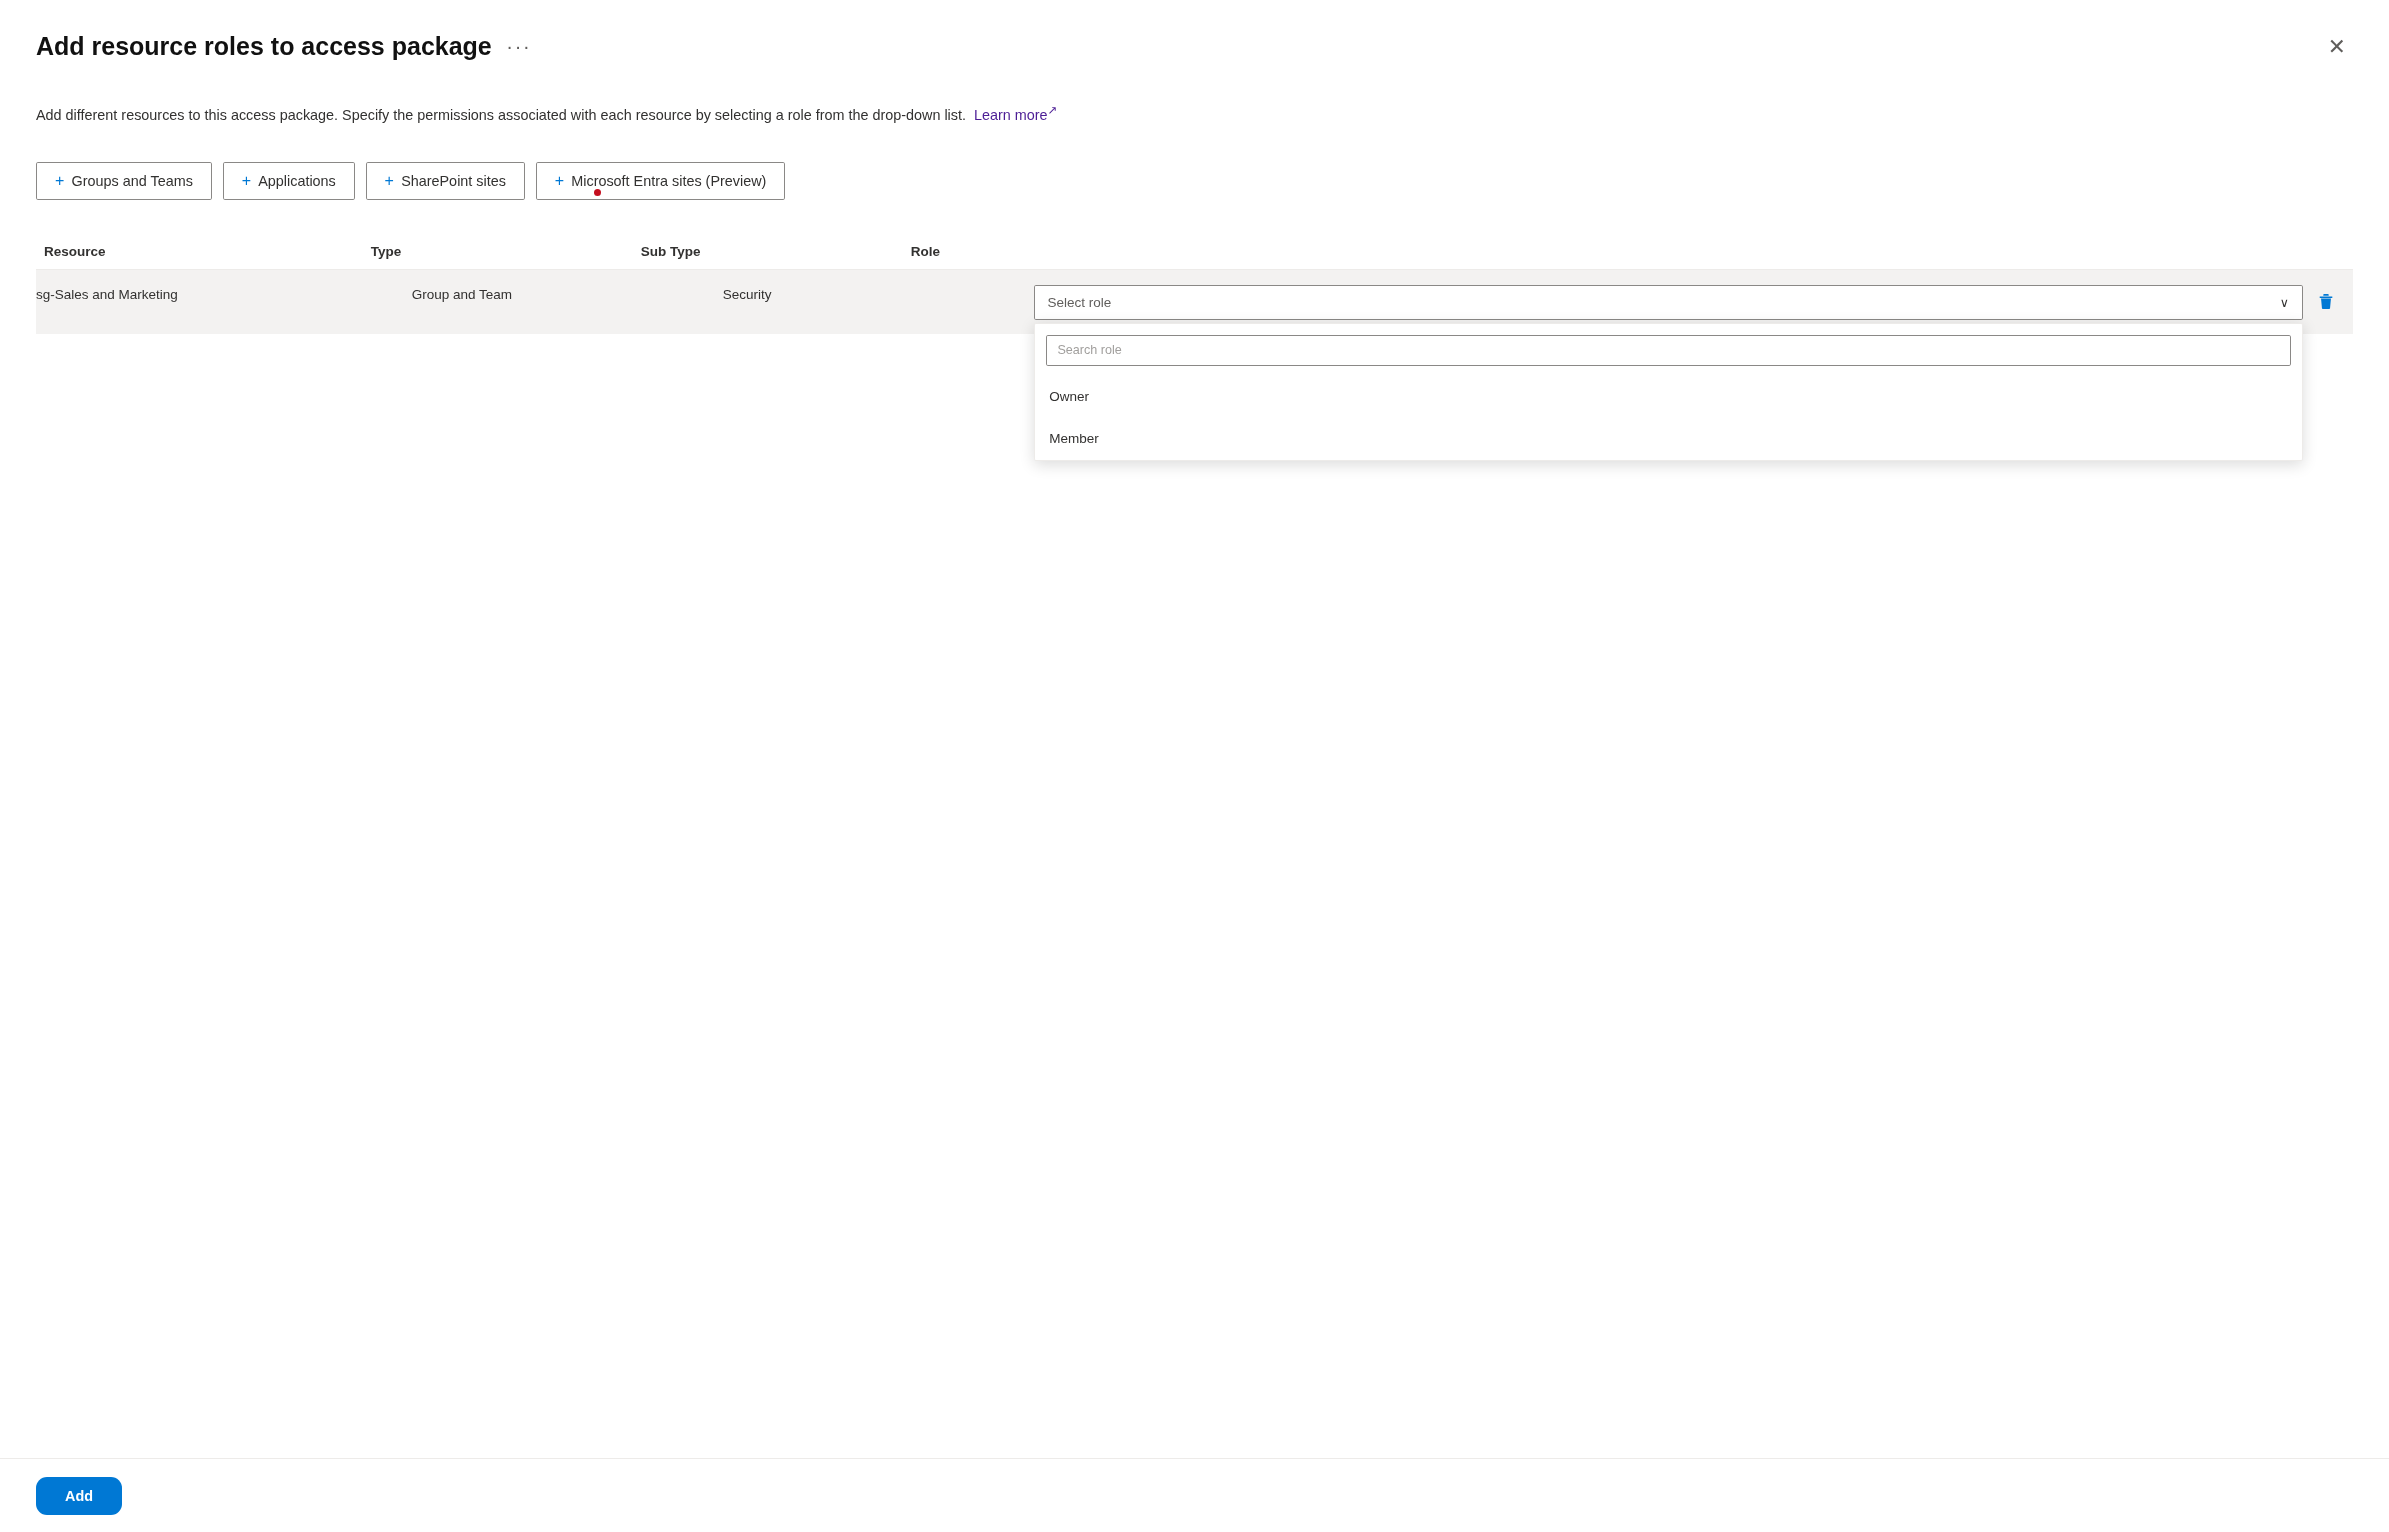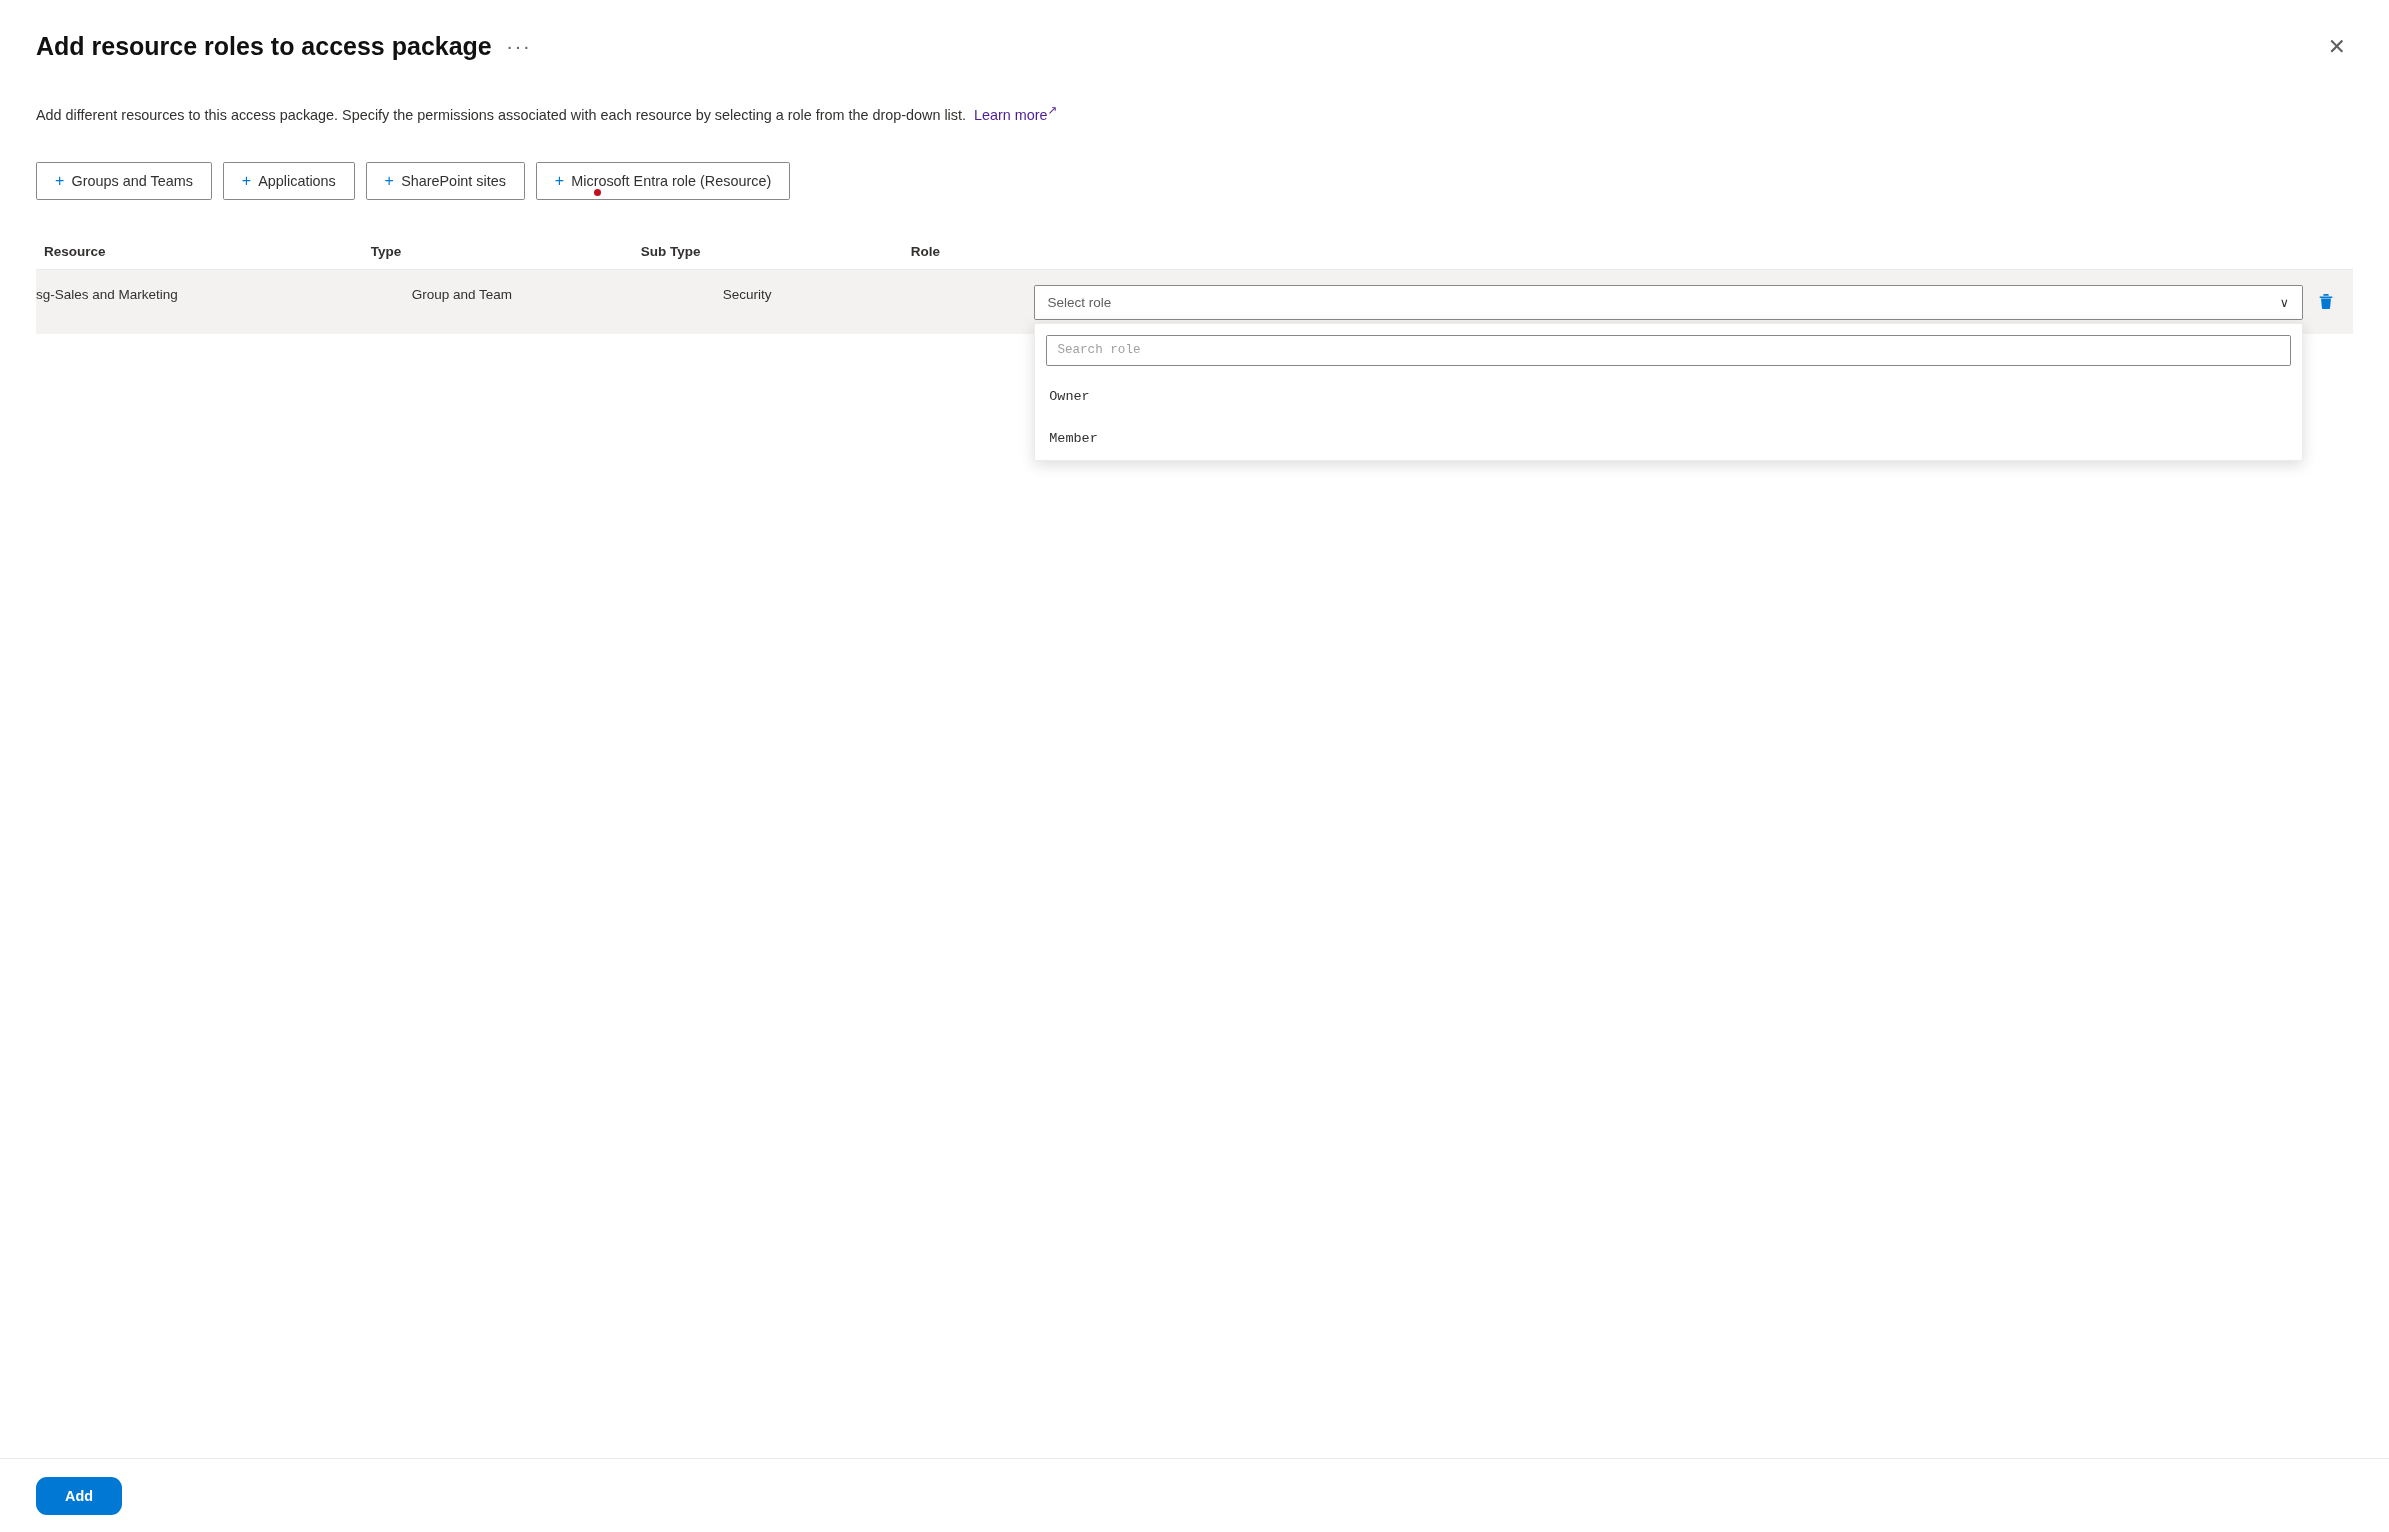--- a/index.html
+++ b/index.html
@@ -185,21 +185,20 @@
       position: absolute;
       top: calc(100% + 3.6px);
       left: 0;
       right: 0;
       background: #fff;
       border: 0.9px solid #edebe9;
       box-shadow: 0 3.6px 14.4px rgba(0,0,0,0.14);
       z-index: 100;
       border-radius: 1.8px;
       min-width: 306px;
-      font-family: Liberation Mono, monospace;
     }
 
     .search-role-input {
       width: calc(100% - 21.6px);
       margin: 10.8px;
       padding: 7.2px 10.8px;
       border: 1.3px solid #8a8886;
       font-size: 12.6px;
       font-family: inherit;
       border-radius: 1.8px;
@@ -288,21 +287,21 @@
     <button class="tab-btn">
       <span class="plus">+</span>
       <span>Applications</span>
     </button>
     <button class="tab-btn">
       <span class="plus">+</span>
       <span>SharePoint sites</span>
     </button>
     <button class="tab-btn">
       <span class="plus">+</span>
-      <span>Microsoft Entra role (Resource)</span>
+      <span>Microsoft Entra sites (Preview)</span>
     </button>
   </div>
 
   <div class="table-area">
 
     <div class="table-header">
       <div class="th">Resource</div>
       <div class="th">Type</div>
       <div class="th">Sub Type</div>
       <div class="th">Role</div>

